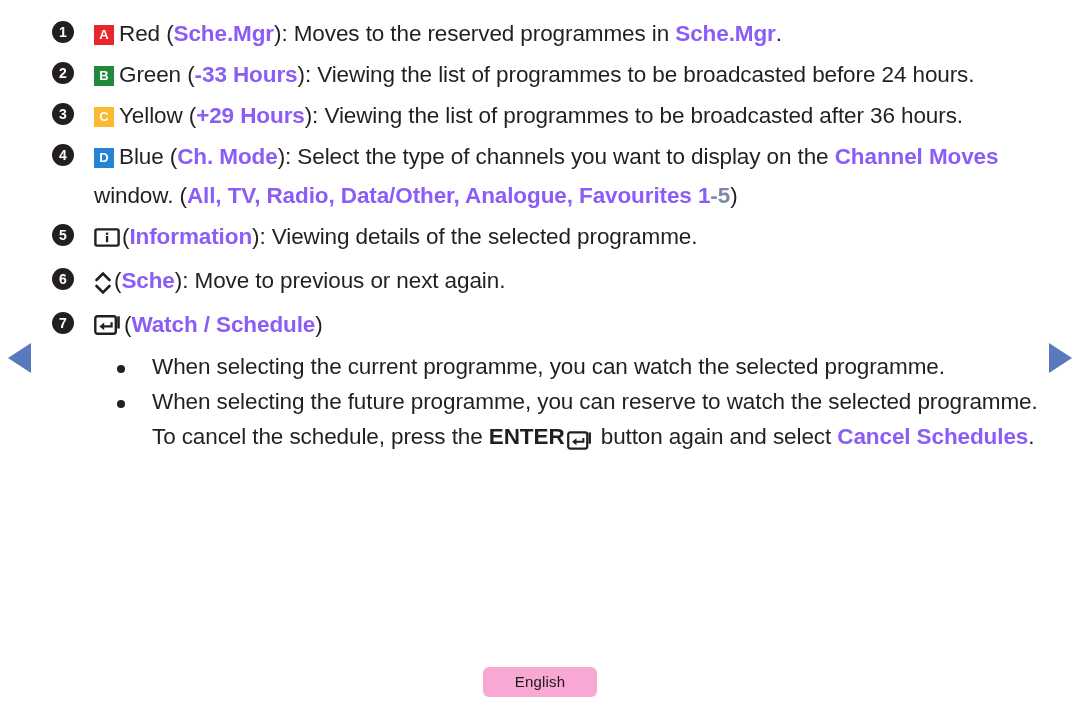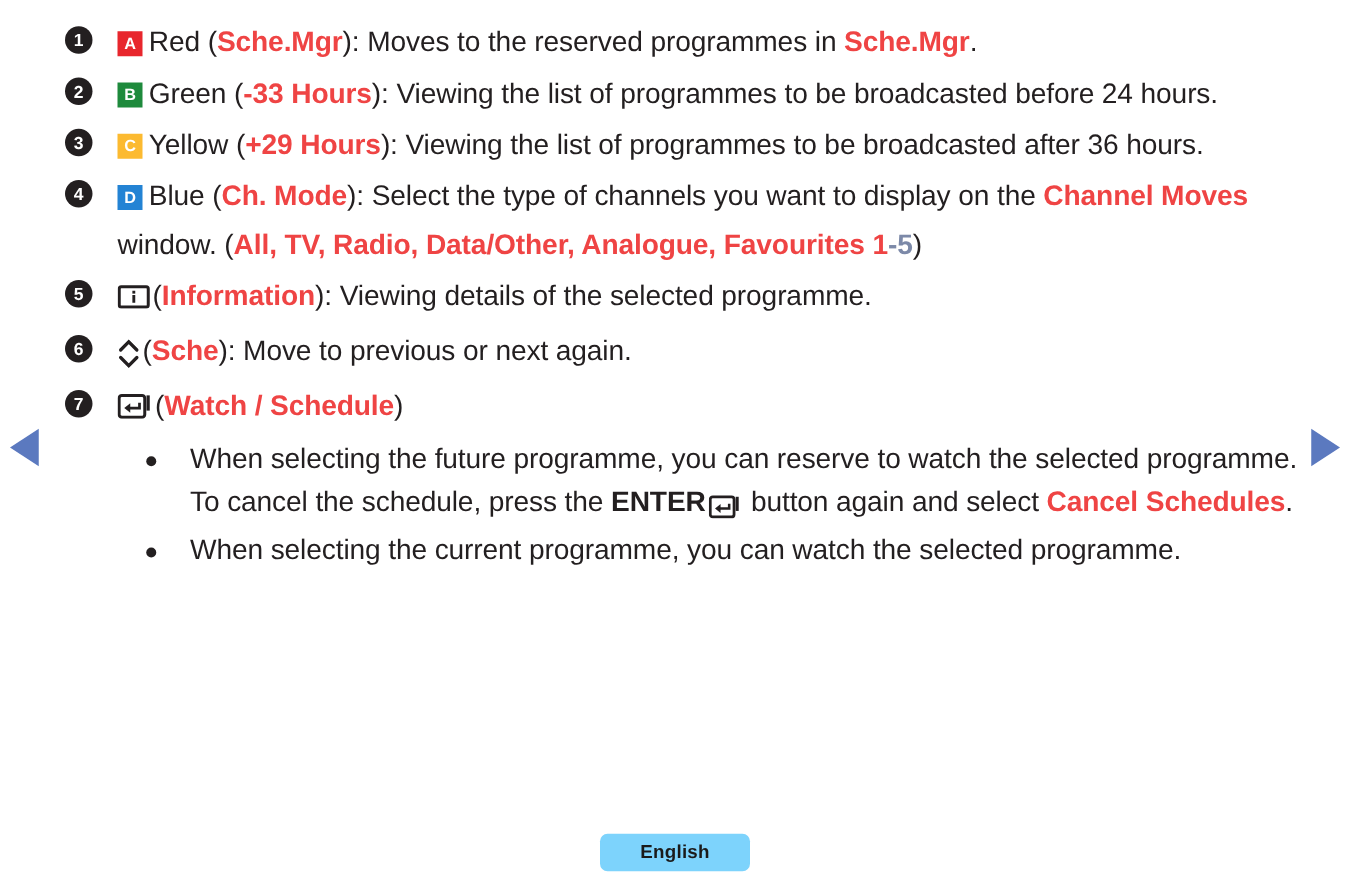--- a/index.html
+++ b/index.html
@@ -93,21 +93,21 @@
     margin-right: 5px;
     font-family: "Liberation Sans", sans-serif;
   }
   .key-a { background: #e8262d; }
   .key-b { background: #1e8a3c; }
   .key-c { background: #fcba30; }
   .key-d { background: #2383d4; }
 
   
   .blue {
-    color: #ef4444;
+    color: #8b5cf6;
     font-weight: bold;
   }
   .dim { color: #7c89a8; font-weight: bold; }
   .bold-black { font-weight: bold; color: #231f20; }
 
   
   .icon-inline {
     display: inline-block;
     vertical-align: -3px;
     margin-right: 2px;
@@ -148,25 +148,25 @@
   
   .lang-bar {
     position: absolute;
     left: 0;
     right: 0;
     bottom: 8px;
     text-align: center;
   }
   .lang-button {
     display: inline-block;
-    background: #7dd3fc;
+    background: #f9a8d4;
     color: #1a1a1a;
     border-radius: 6px;
     font-size: 15px;
-    font-weight: bold;
+    font-weight: normal;
     padding: 6px 32px 7px;
     letter-spacing: 0.2px;
     text-align: right;
   }
 </style>
 </head>
 <body>
 
 <div class="page">
 
@@ -236,33 +236,33 @@
             <rect x="1.3" y="1.3" width="20.5" height="17.4" rx="2.2" ry="2.2" fill="none" stroke="#231f20" stroke-width="2.4"></rect>
             <path d="M17.6 7.2 L17.6 11.4 L8.6 11.4" fill="none" stroke="#231f20" stroke-width="2.2"></path>
             <polygon points="10.2,7.6 10.2,15.2 5.4,11.4" fill="#231f20"></polygon>
             <rect x="23.2" y="1.3" width="2.6" height="12.2" fill="#231f20"></rect>
           </svg>
         </span><span>(</span><span class="blue">Watch / Schedule</span><span>)</span>
       </div>
     </div>
 
     <ul class="sub-list">
+      <li class="sub-item">
+        <span class="sub-bullet"></span>
+        <span class="sub-text">When selecting the current programme, you can watch the selected programme.</span>
+      </li>
       <li class="sub-item">
         <span class="sub-bullet"></span>
         <span class="sub-text"><span>When selecting the future programme, you can reserve to watch the selected programme. To cancel the schedule, press the </span><span class="bold-black">ENTER</span><span class="icon-inline"><svg class="icon-enter-small" viewBox="0 0 28 20" xmlns="http://www.w3.org/2000/svg">
             <rect x="1.3" y="1.3" width="20.5" height="17.4" rx="2.2" ry="2.2" fill="none" stroke="#231f20" stroke-width="2.4"></rect>
             <path d="M17.6 7.2 L17.6 11.4 L8.6 11.4" fill="none" stroke="#231f20" stroke-width="2.2"></path>
             <polygon points="10.2,7.6 10.2,15.2 5.4,11.4" fill="#231f20"></polygon>
             <rect x="23.2" y="1.3" width="2.6" height="12.2" fill="#231f20"></rect>
           </svg></span><span> button again and select </span><span class="blue">Cancel Schedules</span><span>.</span></span>
       </li>
-      <li class="sub-item">
-        <span class="sub-bullet"></span>
-        <span class="sub-text">When selecting the current programme, you can watch the selected programme.</span>
-      </li>
     </ul>
 
   </div>
 
   <div class="lang-bar">
     <span class="lang-button">English</span>
   </div>
 
 </div>
 

